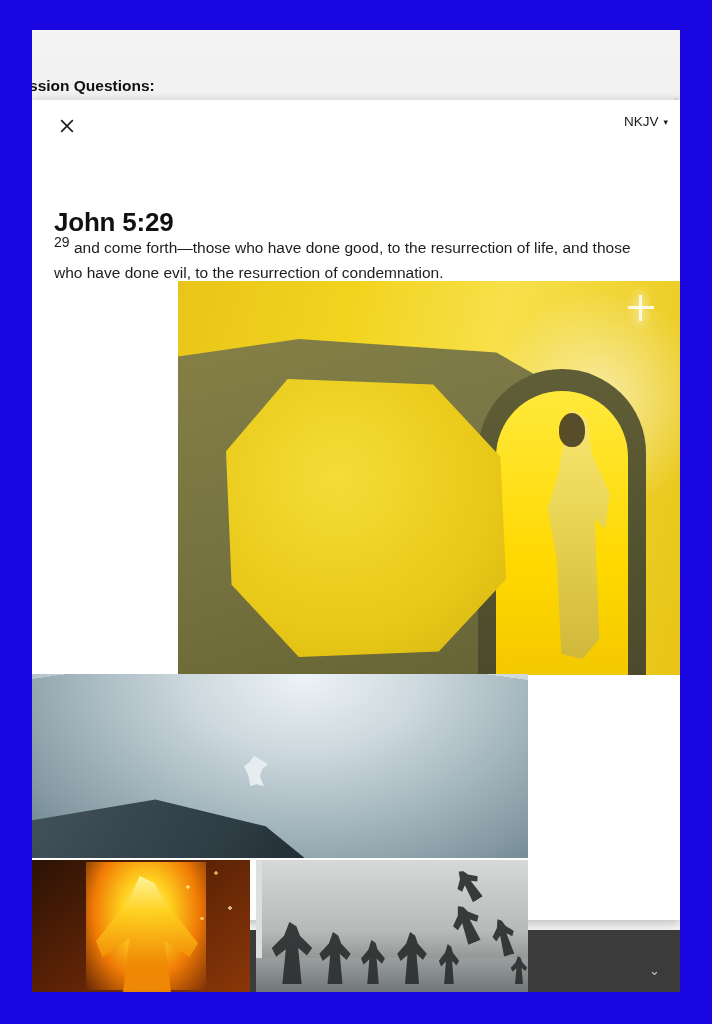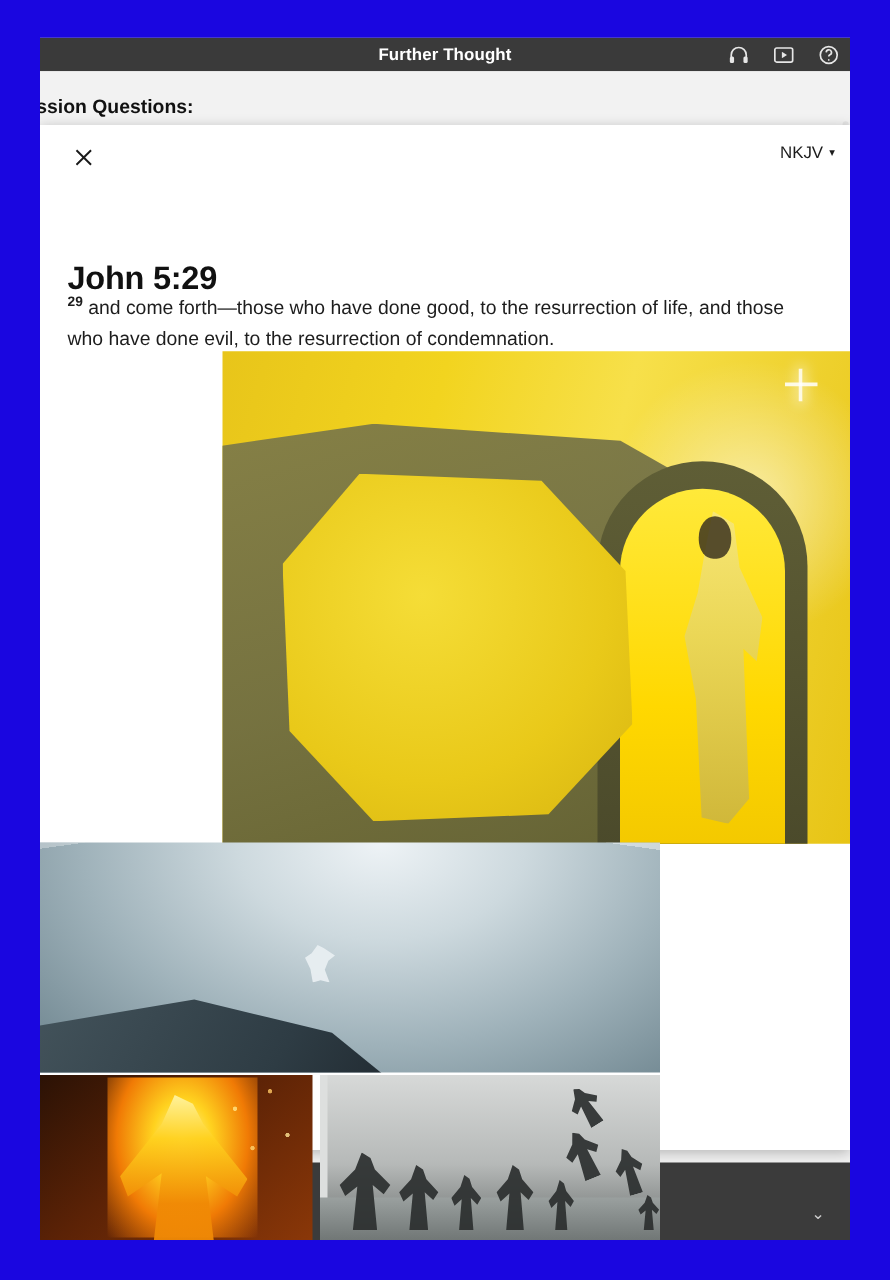--- a/index.html
+++ b/index.html
@@ -126,23 +126,23 @@
   }
   .verse-body {
     position: absolute;
     left: 22px; top: 130px;
     width: 588px;
     font-size: 15.5px;
     line-height: 25px;
     color: #1d1d1d;
   }
   .verse-num {
-    font-size: 11px;
+    font-size: 14px;
     vertical-align: super;
-    font-weight: bold;
+    font-weight: normal;
   }
 
   
   .img-card { position: absolute; overflow: hidden; }
 
   
   .img-tomb {
     left: 178px; top: 281px;
     width: 502px; height: 394px;
     background:
@@ -294,45 +294,20 @@
   .frame-left { left: 0; top: 0; width: 32px; height: 1024px; }
   .frame-right { right: 0; top: 0; width: 32px; height: 1024px; }
 </style>
 </head>
 <body>
 
 <div id="root">
 
   <div class="app-window">
 
-    <div class="app-topbar">
-      <div class="app-title">Further Thought</div>
-      <div class="topbar-icons">
-        <span>
-          <svg width="18" height="18" viewBox="0 0 24 24" fill="none" stroke="#e6e6e6" stroke-width="1.8">
-            <path d="M4 14v-2a8 8 0 0 1 16 0v2"></path>
-            <rect x="2.5" y="13.5" width="4.5" height="7" rx="1.6" fill="#e6e6e6" stroke="none"></rect>
-            <rect x="17" y="13.5" width="4.5" height="7" rx="1.6" fill="#e6e6e6" stroke="none"></rect>
-          </svg>
-        </span>
-        <span>
-          <svg width="18" height="18" viewBox="0 0 24 24" fill="none" stroke="#e6e6e6" stroke-width="1.8">
-            <rect x="2.5" y="4.5" width="19" height="15" rx="2"></rect>
-            <path d="M10 8.5l5.5 3.5L10 15.5z" fill="#e6e6e6" stroke="none"></path>
-          </svg>
-        </span>
-        <span>
-          <svg width="18" height="18" viewBox="0 0 24 24" fill="none" stroke="#e6e6e6" stroke-width="1.8">
-            <circle cx="12" cy="12" r="9"></circle>
-            <path d="M9.3 9.2a2.8 2.8 0 1 1 3.9 2.6c-.8.4-1.2 1-1.2 1.9"></path>
-            <circle cx="12" cy="17.2" r="0.9" fill="#e6e6e6" stroke="none"></circle>
-          </svg>
-        </span>
-      </div>
-    </div>
 
     <div class="app-body">
       <div class="discussion-heading">iscussion Questions:</div>
 
       <div class="bg-strip"></div>
 
       <div class="app-scroll-track"></div>
       <div class="app-scroll-thumb"></div>
 
       <div class="app-bottom-bar">

